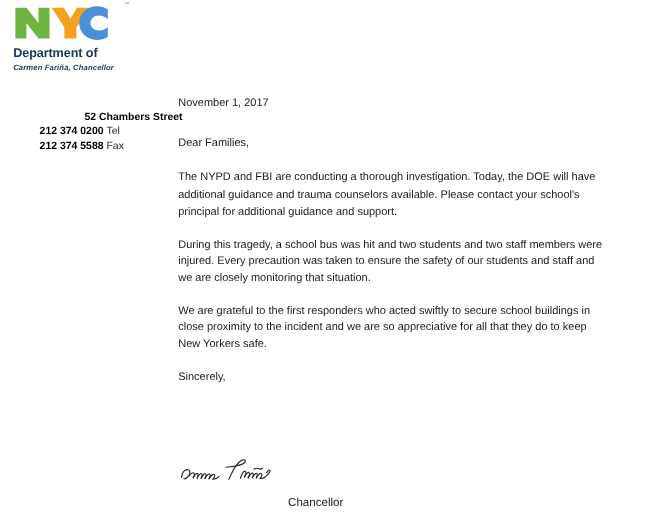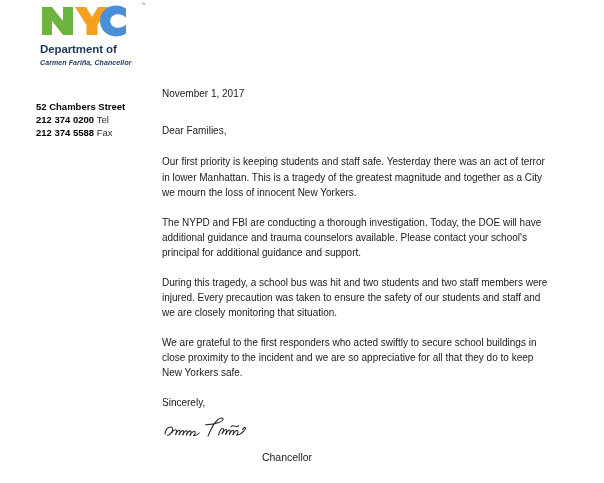--- a/index.html
+++ b/index.html
@@ -13,21 +13,21 @@
     position: relative;
     overflow: hidden;
     font-family: "Liberation Sans", sans-serif;
     color: #1a1a1a;
     -webkit-font-smoothing: antialiased;
   }
 
   
   #letterhead {
     position: absolute;
-    left: 40px;
+    left: 12px;
     top: 4px;
     width: 130px;
   }
   #nyc-wordmark {
     position: relative;
     width: 100px;
     height: 34px;
     line-height: 0;
   }
   #nyc-wordmark svg { display: block; }
@@ -63,21 +63,21 @@
     position: absolute;
     left: 36px;
     top: 100px;
     width: 130px;
     font-size: 9.5px;
     font-weight: bold;
     color: #000000;
     line-height: 13px;
   }
   #office-title { margin: 0 0 18px 0; white-space: nowrap; }
-  #street-address { margin: 0; white-space: nowrap; }
+  #street-address { margin: 0; white-space: nowrap; text-align: right; }
   #city-state-zip { margin: 0 0 18px 0; white-space: nowrap; }
   .contact-line {
     margin: 0;
     white-space: nowrap;
     line-height: 13px;
   }
   .contact-label {
     font-weight: normal;
     color: #2b2b2b;
   }
@@ -155,21 +155,20 @@
   </p>
   <p class="contact-line">
     <span>212 374 5588</span>
     <span class="contact-label">Fax</span>
   </p>
 </div>
 
 <div id="letter-body">
   <p id="letter-date">November 1, 2017</p>
   <p id="salutation">Dear Families,</p>
-  <p class="body-paragraph">Our first priority is keeping students and staff safe. Yesterday there was an act of terror in lower Manhattan. This is a tragedy of the greatest magnitude and together as a City we mourn the loss of innocent New Yorkers.</p>
   <p class="body-paragraph">The NYPD and FBI are conducting a thorough investigation. Today, the DOE will have additional guidance and trauma counselors available. Please contact your school's principal for additional guidance and support.</p>
   <p class="body-paragraph">During this tragedy, a school bus was hit and two students and two staff members were injured. Every precaution was taken to ensure the safety of our students and staff and we are closely monitoring that situation.</p>
   <p class="body-paragraph">We are grateful to the first responders who acted swiftly to secure school buildings in close proximity to the incident and we are so appreciative for all that they do to keep New Yorkers safe.</p>
   <p id="closing">Sincerely,</p>
 </div>
 
 <div id="signature-area">
   <div id="signature-mark">
     <svg width="100" height="36" viewBox="0 0 100 36" xmlns="http://www.w3.org/2000/svg">
       <g fill="none" stroke="#2a2a2a" stroke-width="1.05" stroke-linecap="round" stroke-linejoin="round">

